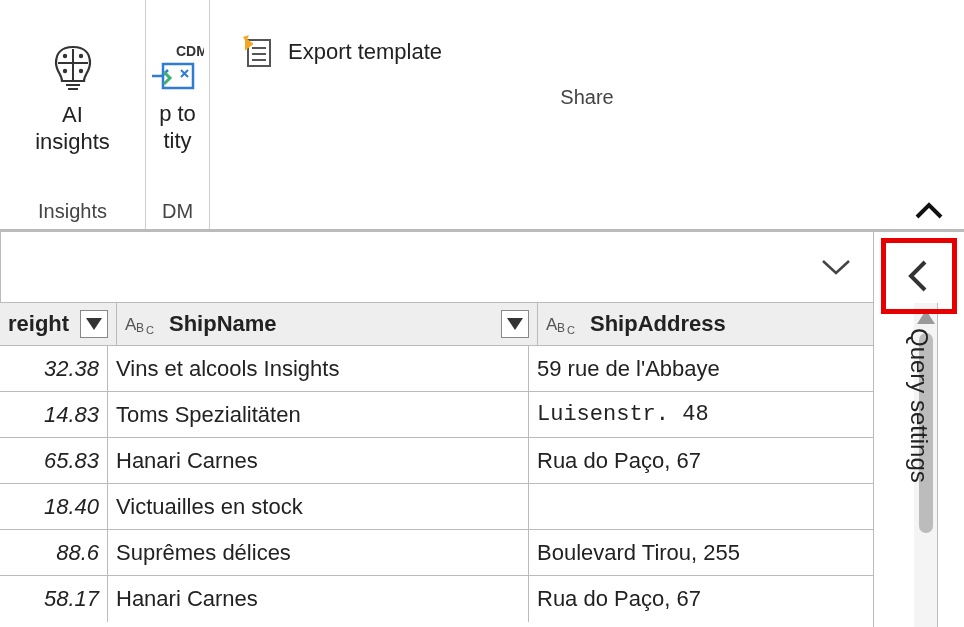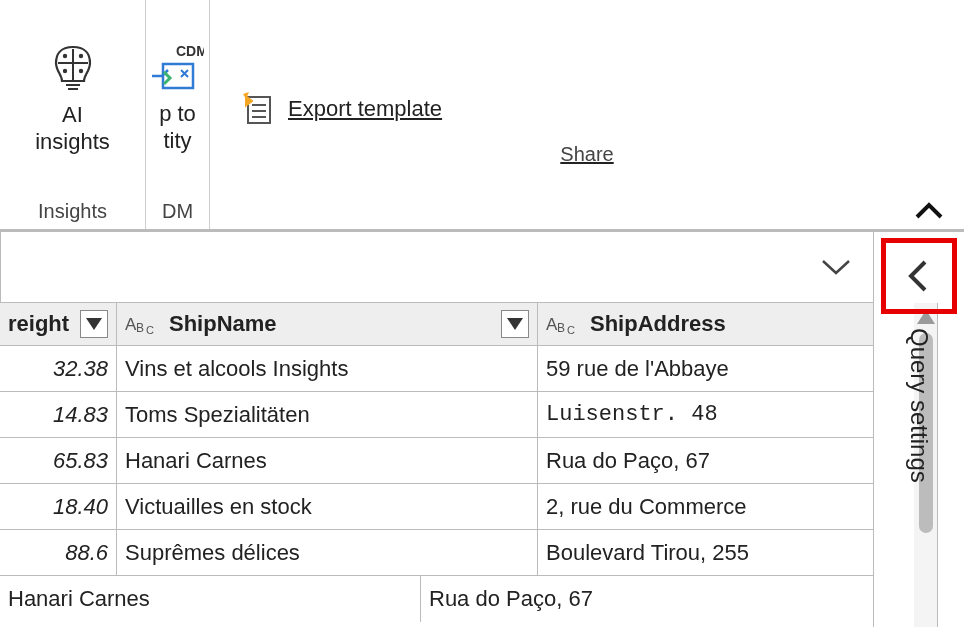--- a/index.html
+++ b/index.html
@@ -60,22 +60,21 @@
     display: flex;
     align-items: center;
     gap: 12px;
     padding-top: 34px;
     padding-bottom: 12px;
     padding-left: 16px;
     padding-right: 30px;
   }
   .share-group {
     flex: 1;
-    justify-content: center;
-    text-decoration: underline;
+    justify-content: flex-start;
   }
   .ribbon-collapse {
     position: absolute;
     right: 18px;
     bottom: 0px;
   }
   .formula-bar {
     display: flex;
     align-items: center;
     height: 71px;
@@ -140,21 +139,21 @@
     border-bottom: 1.5px solid #bbb;
   }
   .cell {
     border-right: 1.5px solid #bbb;
     padding: 0 8px;
     display: flex;
     align-items: center;
     font-size: 22px;
   }
   .cell-freight {
-    width: 117px;
+    width: 108px;
     justify-content: flex-end;
     font-style: italic;
   }
   .cell-shipname { width: 421px; }
   .cell-shipaddr { width: 312px; }
   .row:last-child { border-bottom: none; }
   .scrollbar-track {
     width: 24px;
     background: #f4f4f4;
     border-right: 1.5px solid #bbb;
@@ -320,28 +319,28 @@
           <div class="cell cell-shipaddr" style="border-right:none;font-family:Liberation Mono, monospace;">Luisenstr. 48</div>
         </div>
         <div class="row">
           <div class="cell cell-freight">65.83</div>
           <div class="cell cell-shipname">Hanari Carnes</div>
           <div class="cell cell-shipaddr" style="border-right:none;">Rua do Paço, 67</div>
         </div>
         <div class="row">
           <div class="cell cell-freight">18.40</div>
           <div class="cell cell-shipname">Victuailles en stock</div>
-          <div class="cell cell-shipaddr" style="border-right:none;">2, rue du Commerce</div>
         </div>
         <div class="row">
           <div class="cell cell-freight">88.6</div>
           <div class="cell cell-shipname">Suprêmes délices</div>
           <div class="cell cell-shipaddr" style="border-right:none;">Boulevard Tirou, 255</div>
         </div>
         <div class="row">
+          <div class="cell cell-freight">58.17</div>
           <div class="cell cell-shipname">Hanari Carnes</div>
           <div class="cell cell-shipaddr" style="border-right:none;">Rua do Paço, 67</div>
         </div>
       </div>
   </div>
   <div class="scrollbar-track">
     <div class="scrollbar-up">
       <svg width="18" height="14" viewBox="0 0 18 14">
           <path d="M9 0 L18 14 L0 14 Z" fill="#9a9a9a"></path>
         </svg>

